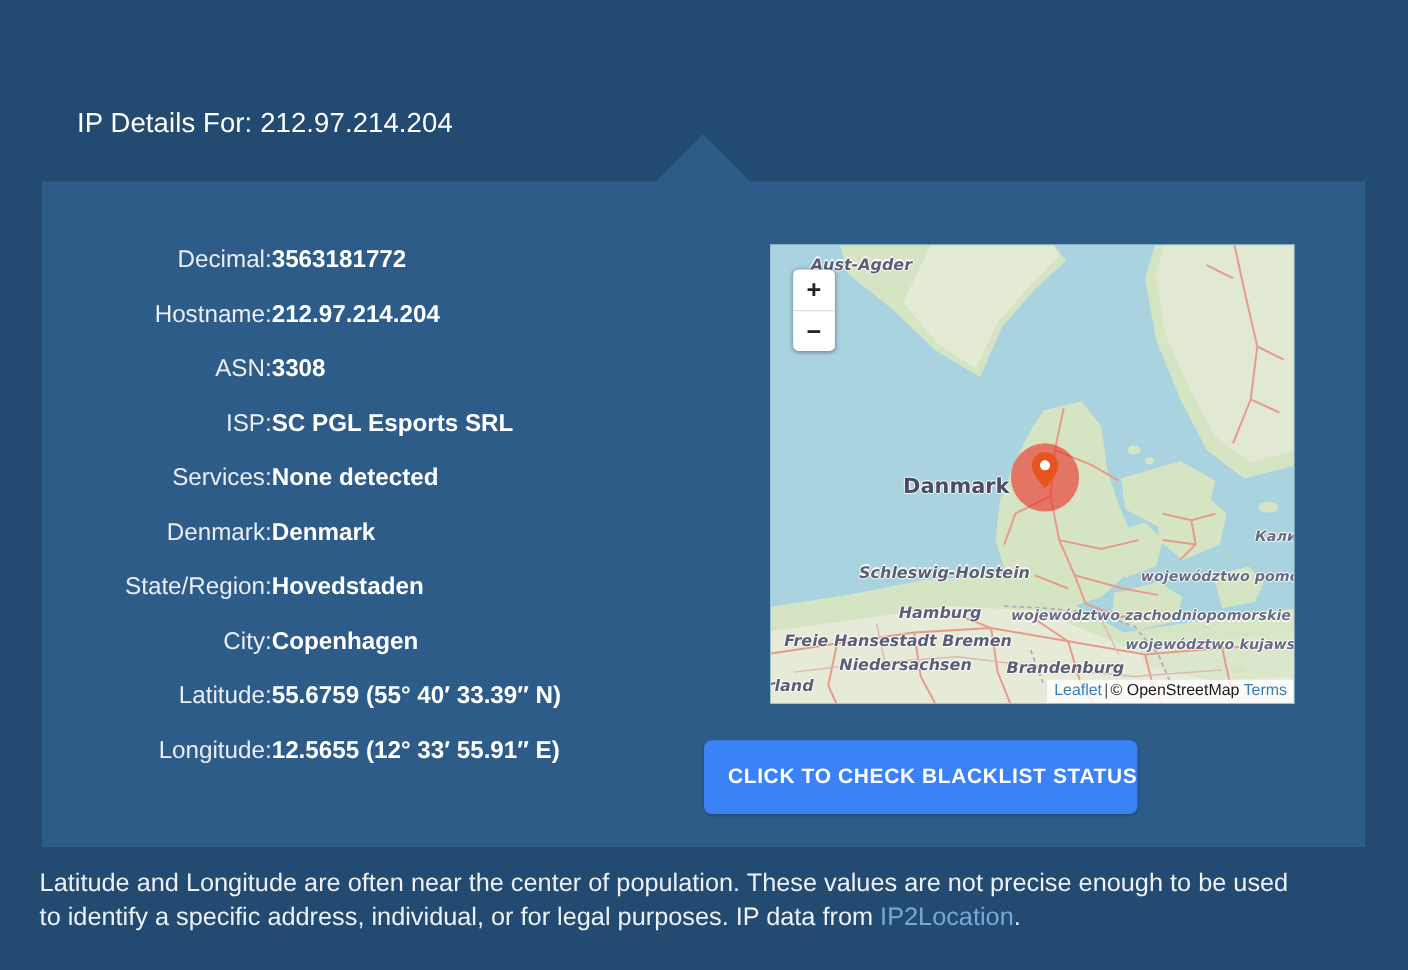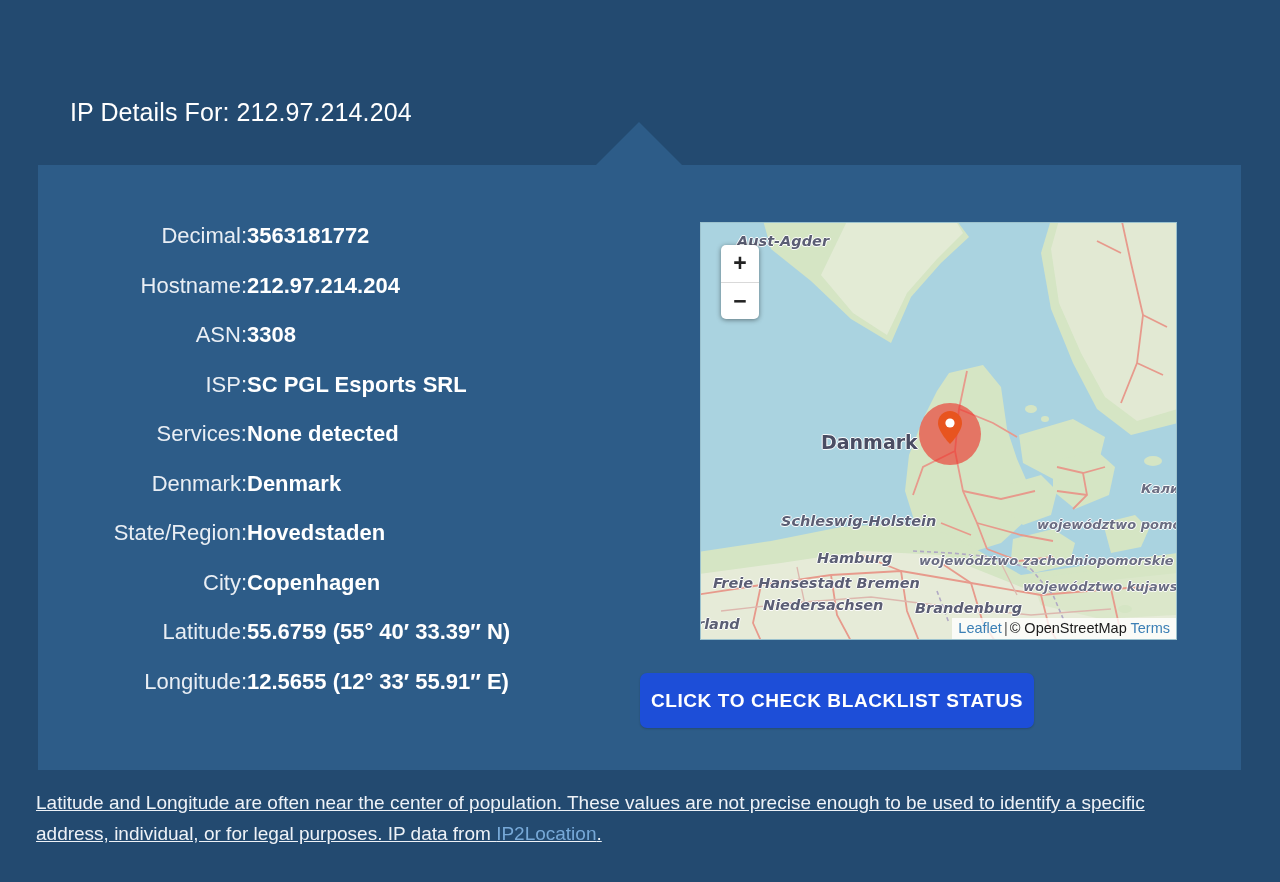--- a/index.html
+++ b/index.html
@@ -200,44 +200,44 @@
     font-style: italic;
     color: #6a6d82;
   }
 
   
   .cta {
     position: absolute;
     left: 602px;
     top: 508px;
     width: 394px;
-    height: 55px;
-    background: #1d4ed8;
+    height: 67px;
+    background: #3b82f6;
     border: none;
     border-radius: 7px;
     color: #ffffff;
     font-family: "Liberation Sans", sans-serif;
     font-size: 19px;
     font-weight: 700;
     letter-spacing: 0.6px;
     cursor: pointer;
     box-shadow: 0 1px 2px rgba(0,0,0,0.18);
+    text-align: right;
   }
 
   
   .footer {
     position: absolute;
     left: 36px;
     top: 787px;
     width: 1160px;
-    font-size: 19px;
+    font-size: 23px;
     line-height: 31px;
     color: #eef2f7;
     font-weight: 400;
-    text-decoration: underline;
   }
   .footer a {
     color: #77a9d8;
     text-decoration: none;
   }
 </style>
 </head>
 <body>
 
 <div class="header-wrap">

